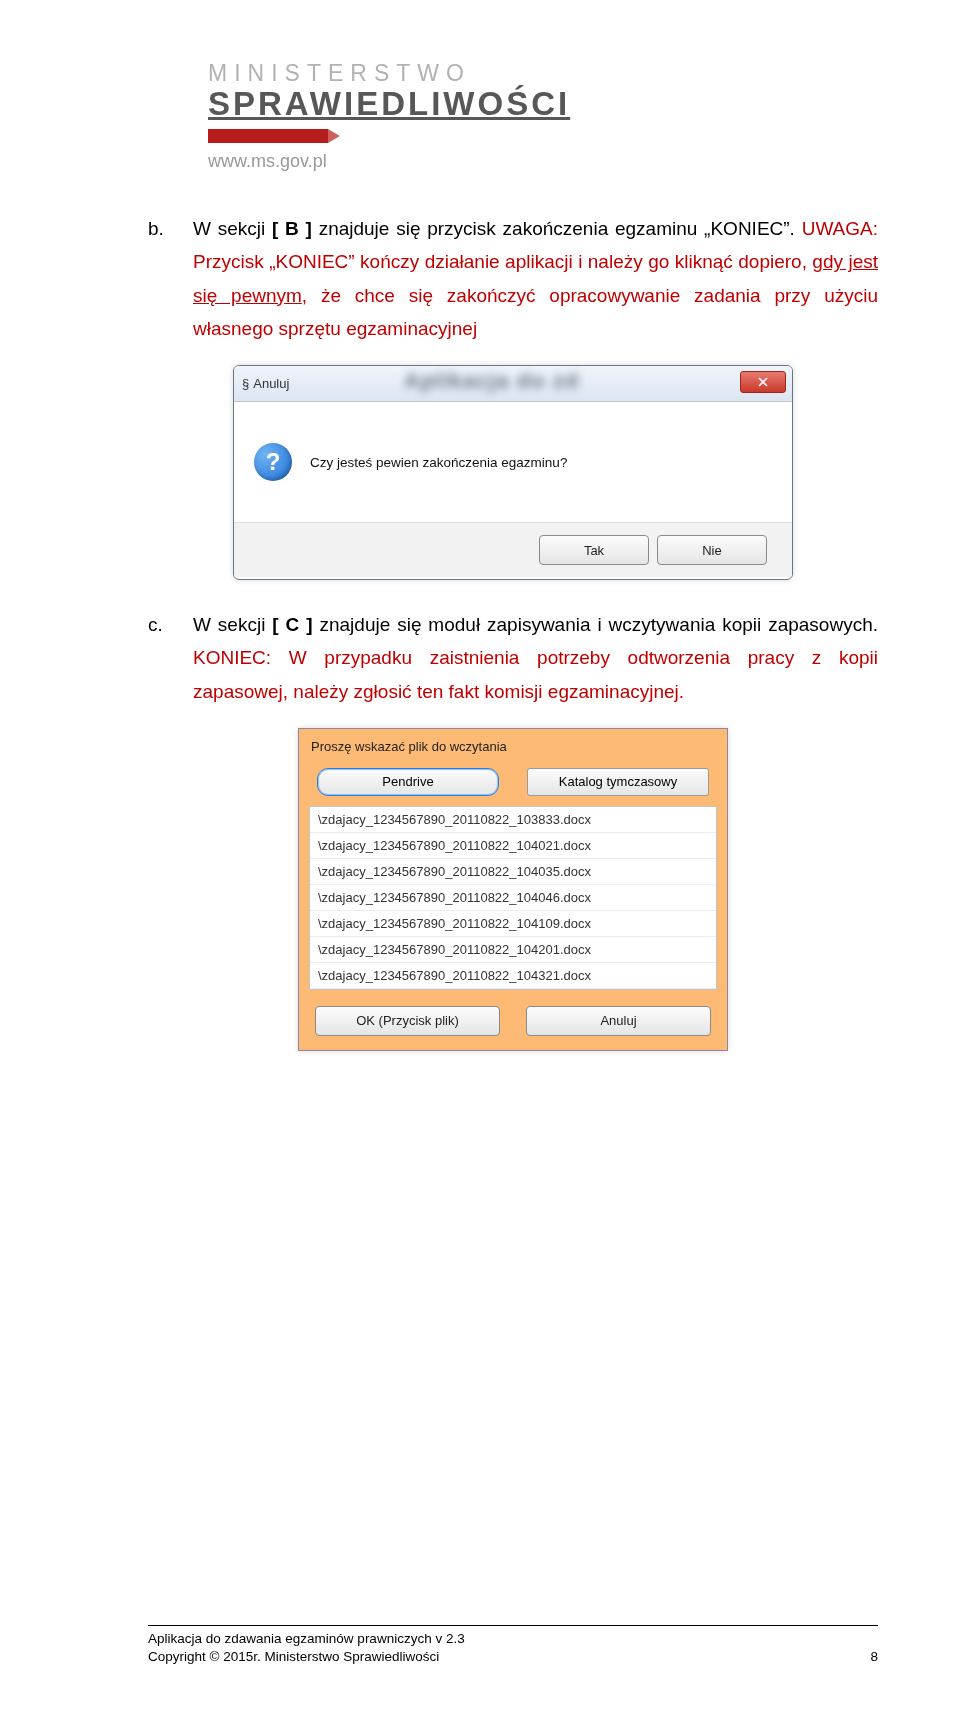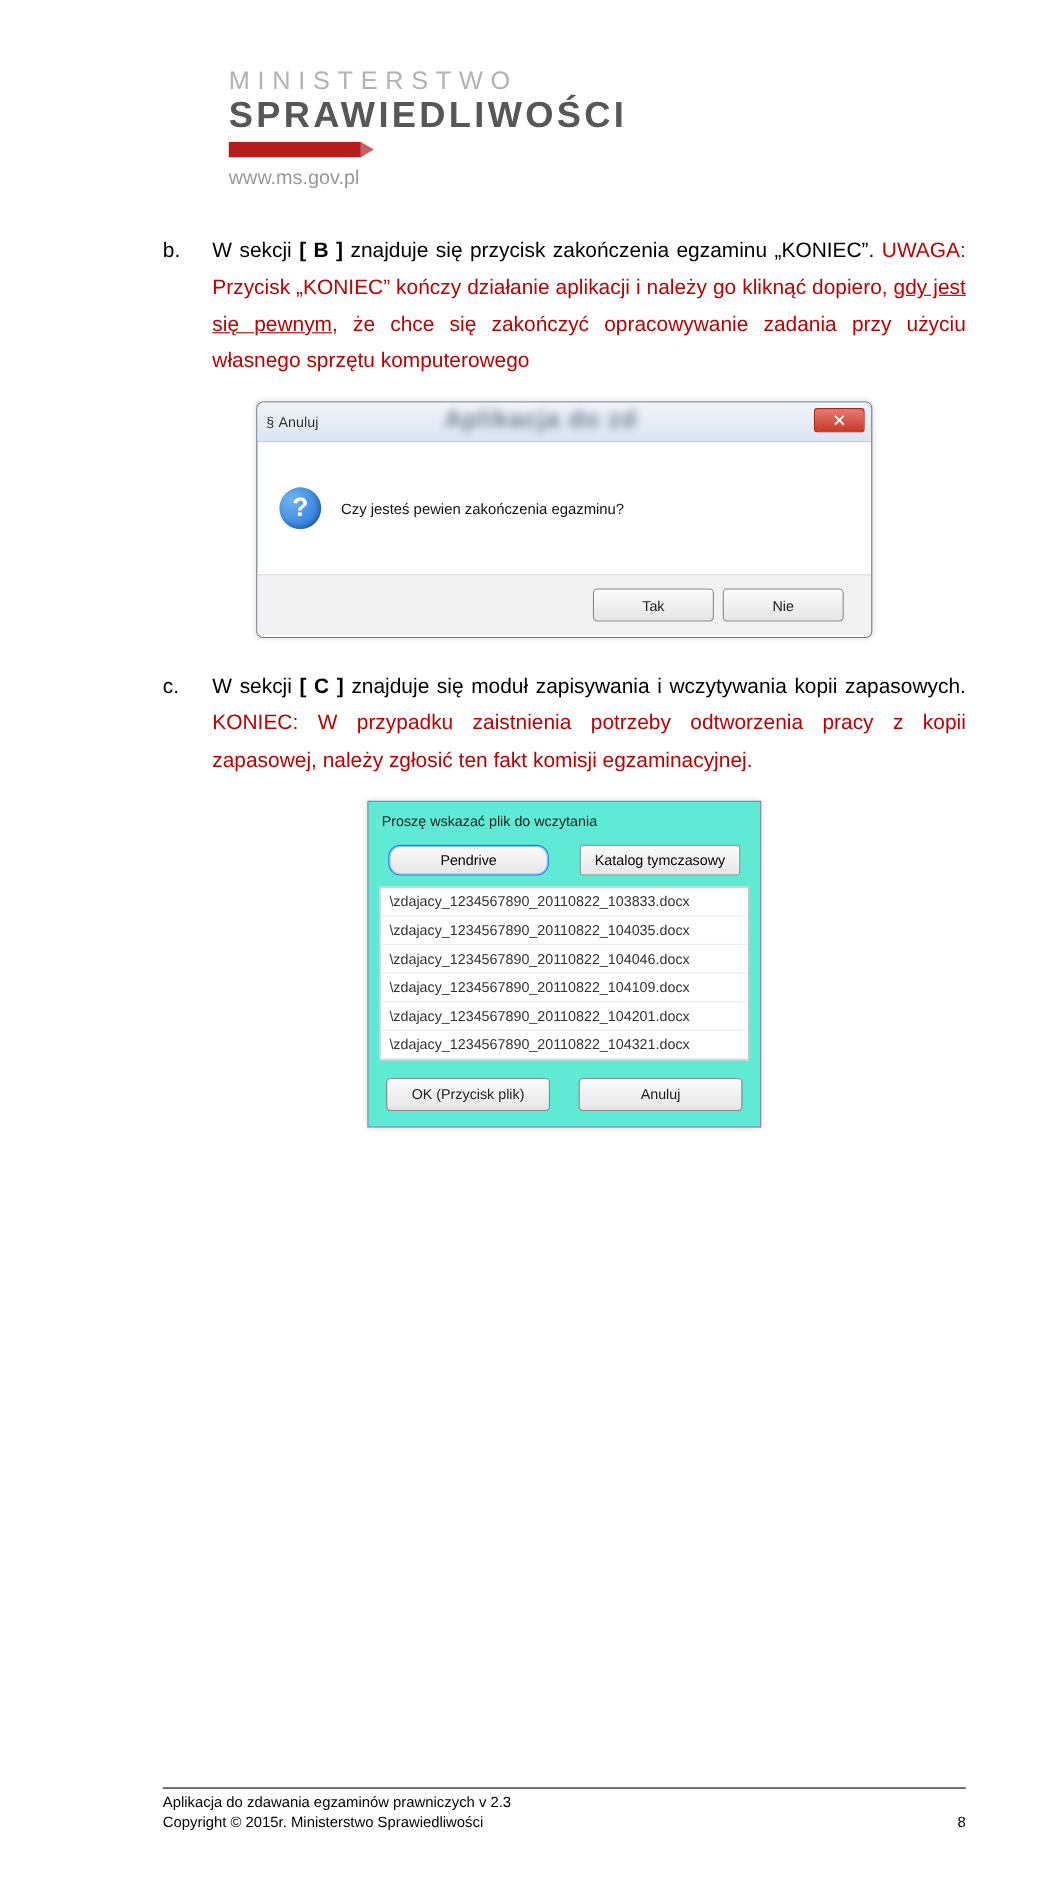--- a/index.html
+++ b/index.html
@@ -31,20 +31,21 @@
     font-size: 23px;
     letter-spacing: 7px;
     font-weight: 400;
   }
   .logo .line2 {
     color: #575757;
     font-size: 33px;
     letter-spacing: 3px;
     font-weight: 600;
     margin-top: -2px;
+    text-decoration: underline;
   }
   .logo .redbar {
     width: 120px;
     height: 14px;
     background: #b71c1c;
     position: relative;
     margin-top: 6px;
   }
   .logo .redbar::after {
     content: '';
@@ -176,24 +177,24 @@
     font-size: 13px;
     color: #222;
     display: inline-flex;
     align-items: center;
     justify-content: center;
     cursor: pointer;
   }
 
   
   .dialog2 {
-    width: 358px;
+    width: 430px;
     margin: 8px auto 0 auto;
     border: 1px solid #88a;
-    background: #5eead4;
+    background: #fdba74;
     box-shadow: 0 0 6px rgba(0,0,0,.15);
     font-size: 13px;
   }
   .dialog2 .prompt {
     padding: 10px 12px 8px 12px;
     color: #222;
   }
   .dialog2 .tabs {
     display: flex;
     gap: 28px;
@@ -262,21 +263,21 @@
     <div class="line1">MINISTERSTWO</div>
     <div class="line2">SPRAWIEDLIWOŚCI</div>
     <div class="redbar"></div>
     <div class="url">www.ms.gov.pl</div>
   </div>
 
   <div class="body-text list-item">
     <div class="marker">b.</div>
     <div class="content">
       <span>W sekcji </span><span class="bold">[ B ]</span><span> znajduje się przycisk zakończenia egzaminu „KONIEC”. </span>
-      <span class="color-red">UWAGA: Przycisk „KONIEC” kończy działanie aplikacji i należy go kliknąć dopiero, </span><span class="color-red underline">gdy jest się pewnym</span><span class="color-red">, że chce się zakończyć opracowywanie zadania przy użyciu własnego sprzętu komputerowego</span>
+      <span class="color-red">UWAGA: Przycisk „KONIEC” kończy działanie aplikacji i należy go kliknąć dopiero, </span><span class="color-red underline">gdy jest się pewnym</span><span class="color-red">, że chce się zakończyć opracowywanie zadania przy użyciu własnego sprzętu egzaminacyjnej</span>
     </div>
   </div>
 
   <div class="dialog1">
     <div class="titlebar">
       <span class="dlg-title">
         <span>§</span>
         <span>Anuluj</span>
       </span>
       <span class="blurlabel">Aplikacja do zd</span>
@@ -306,20 +307,21 @@
   </div>
 
   <div class="dialog2">
     <div class="prompt">Proszę wskazać plik do wczytania</div>
     <div class="tabs">
       <span class="tabbtn active">Pendrive</span>
       <span class="tabbtn">Katalog tymczasowy</span>
     </div>
     <div class="list" id="file-list">
         <div class="row">\zdajacy_1234567890_20110822_103833.docx</div>
+        <div class="row">\zdajacy_1234567890_20110822_104021.docx</div>
         <div class="row">\zdajacy_1234567890_20110822_104035.docx</div>
         <div class="row">\zdajacy_1234567890_20110822_104046.docx</div>
         <div class="row">\zdajacy_1234567890_20110822_104109.docx</div>
         <div class="row">\zdajacy_1234567890_20110822_104201.docx</div>
         <div class="row">\zdajacy_1234567890_20110822_104321.docx</div>
       </div>
     <div class="actions">
       <span class="winbtn">OK (Przycisk plik)</span>
       <span class="winbtn">Anuluj</span>
     </div>

